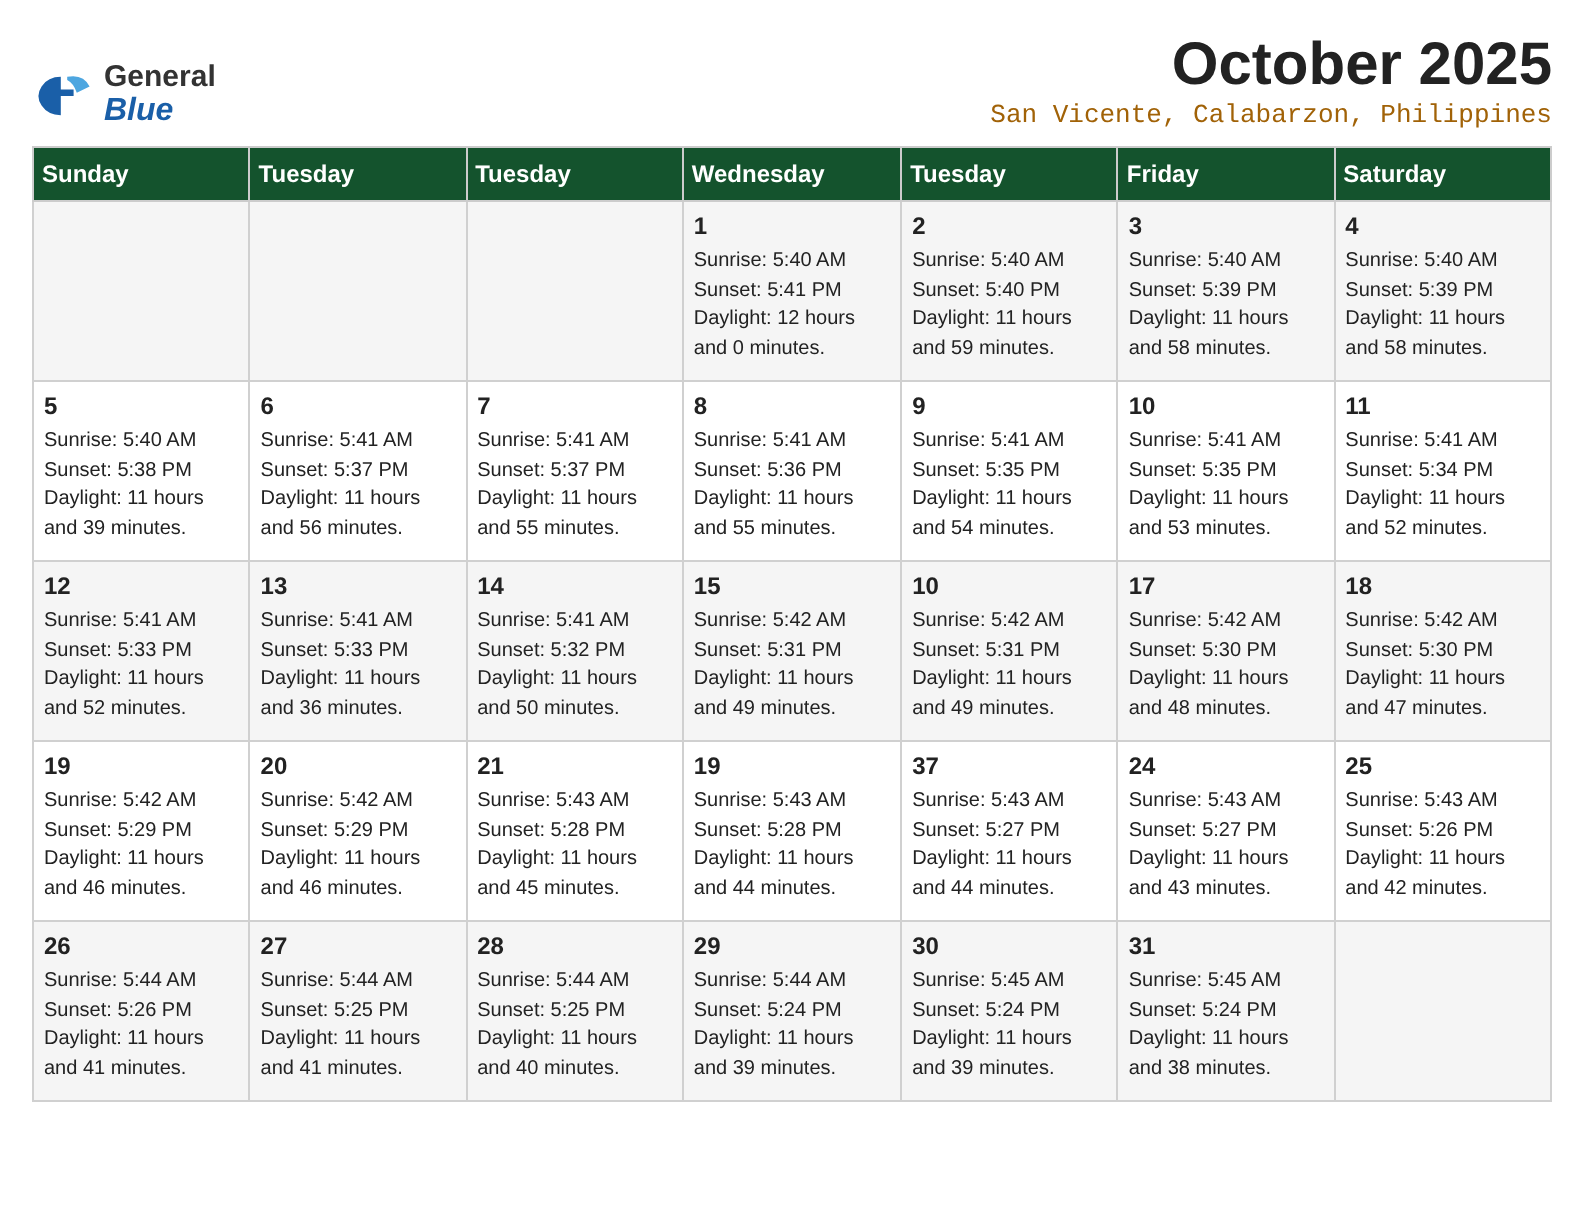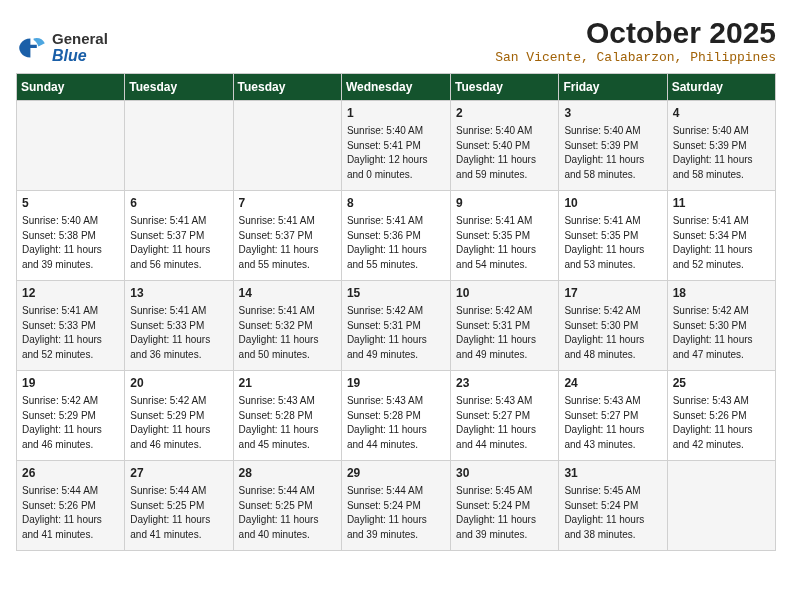--- a/index.html
+++ b/index.html
@@ -290,21 +290,21 @@
           <div>and 45 minutes.</div>
         </td>
         <td>
           <span class="day-num">19</span>
           <div>Sunrise: 5:43 AM</div>
           <div>Sunset: 5:28 PM</div>
           <div>Daylight: 11 hours</div>
           <div>and 44 minutes.</div>
         </td>
         <td>
-          <span class="day-num">23</span>
+          <span class="day-num">37</span>
           <div>Sunrise: 5:43 AM</div>
           <div>Sunset: 5:27 PM</div>
           <div>Daylight: 11 hours</div>
           <div>and 44 minutes.</div>
         </td>
         <td>
           <span class="day-num">24</span>
           <div>Sunrise: 5:43 AM</div>
           <div>Sunset: 5:27 PM</div>
           <div>Daylight: 11 hours</div>

